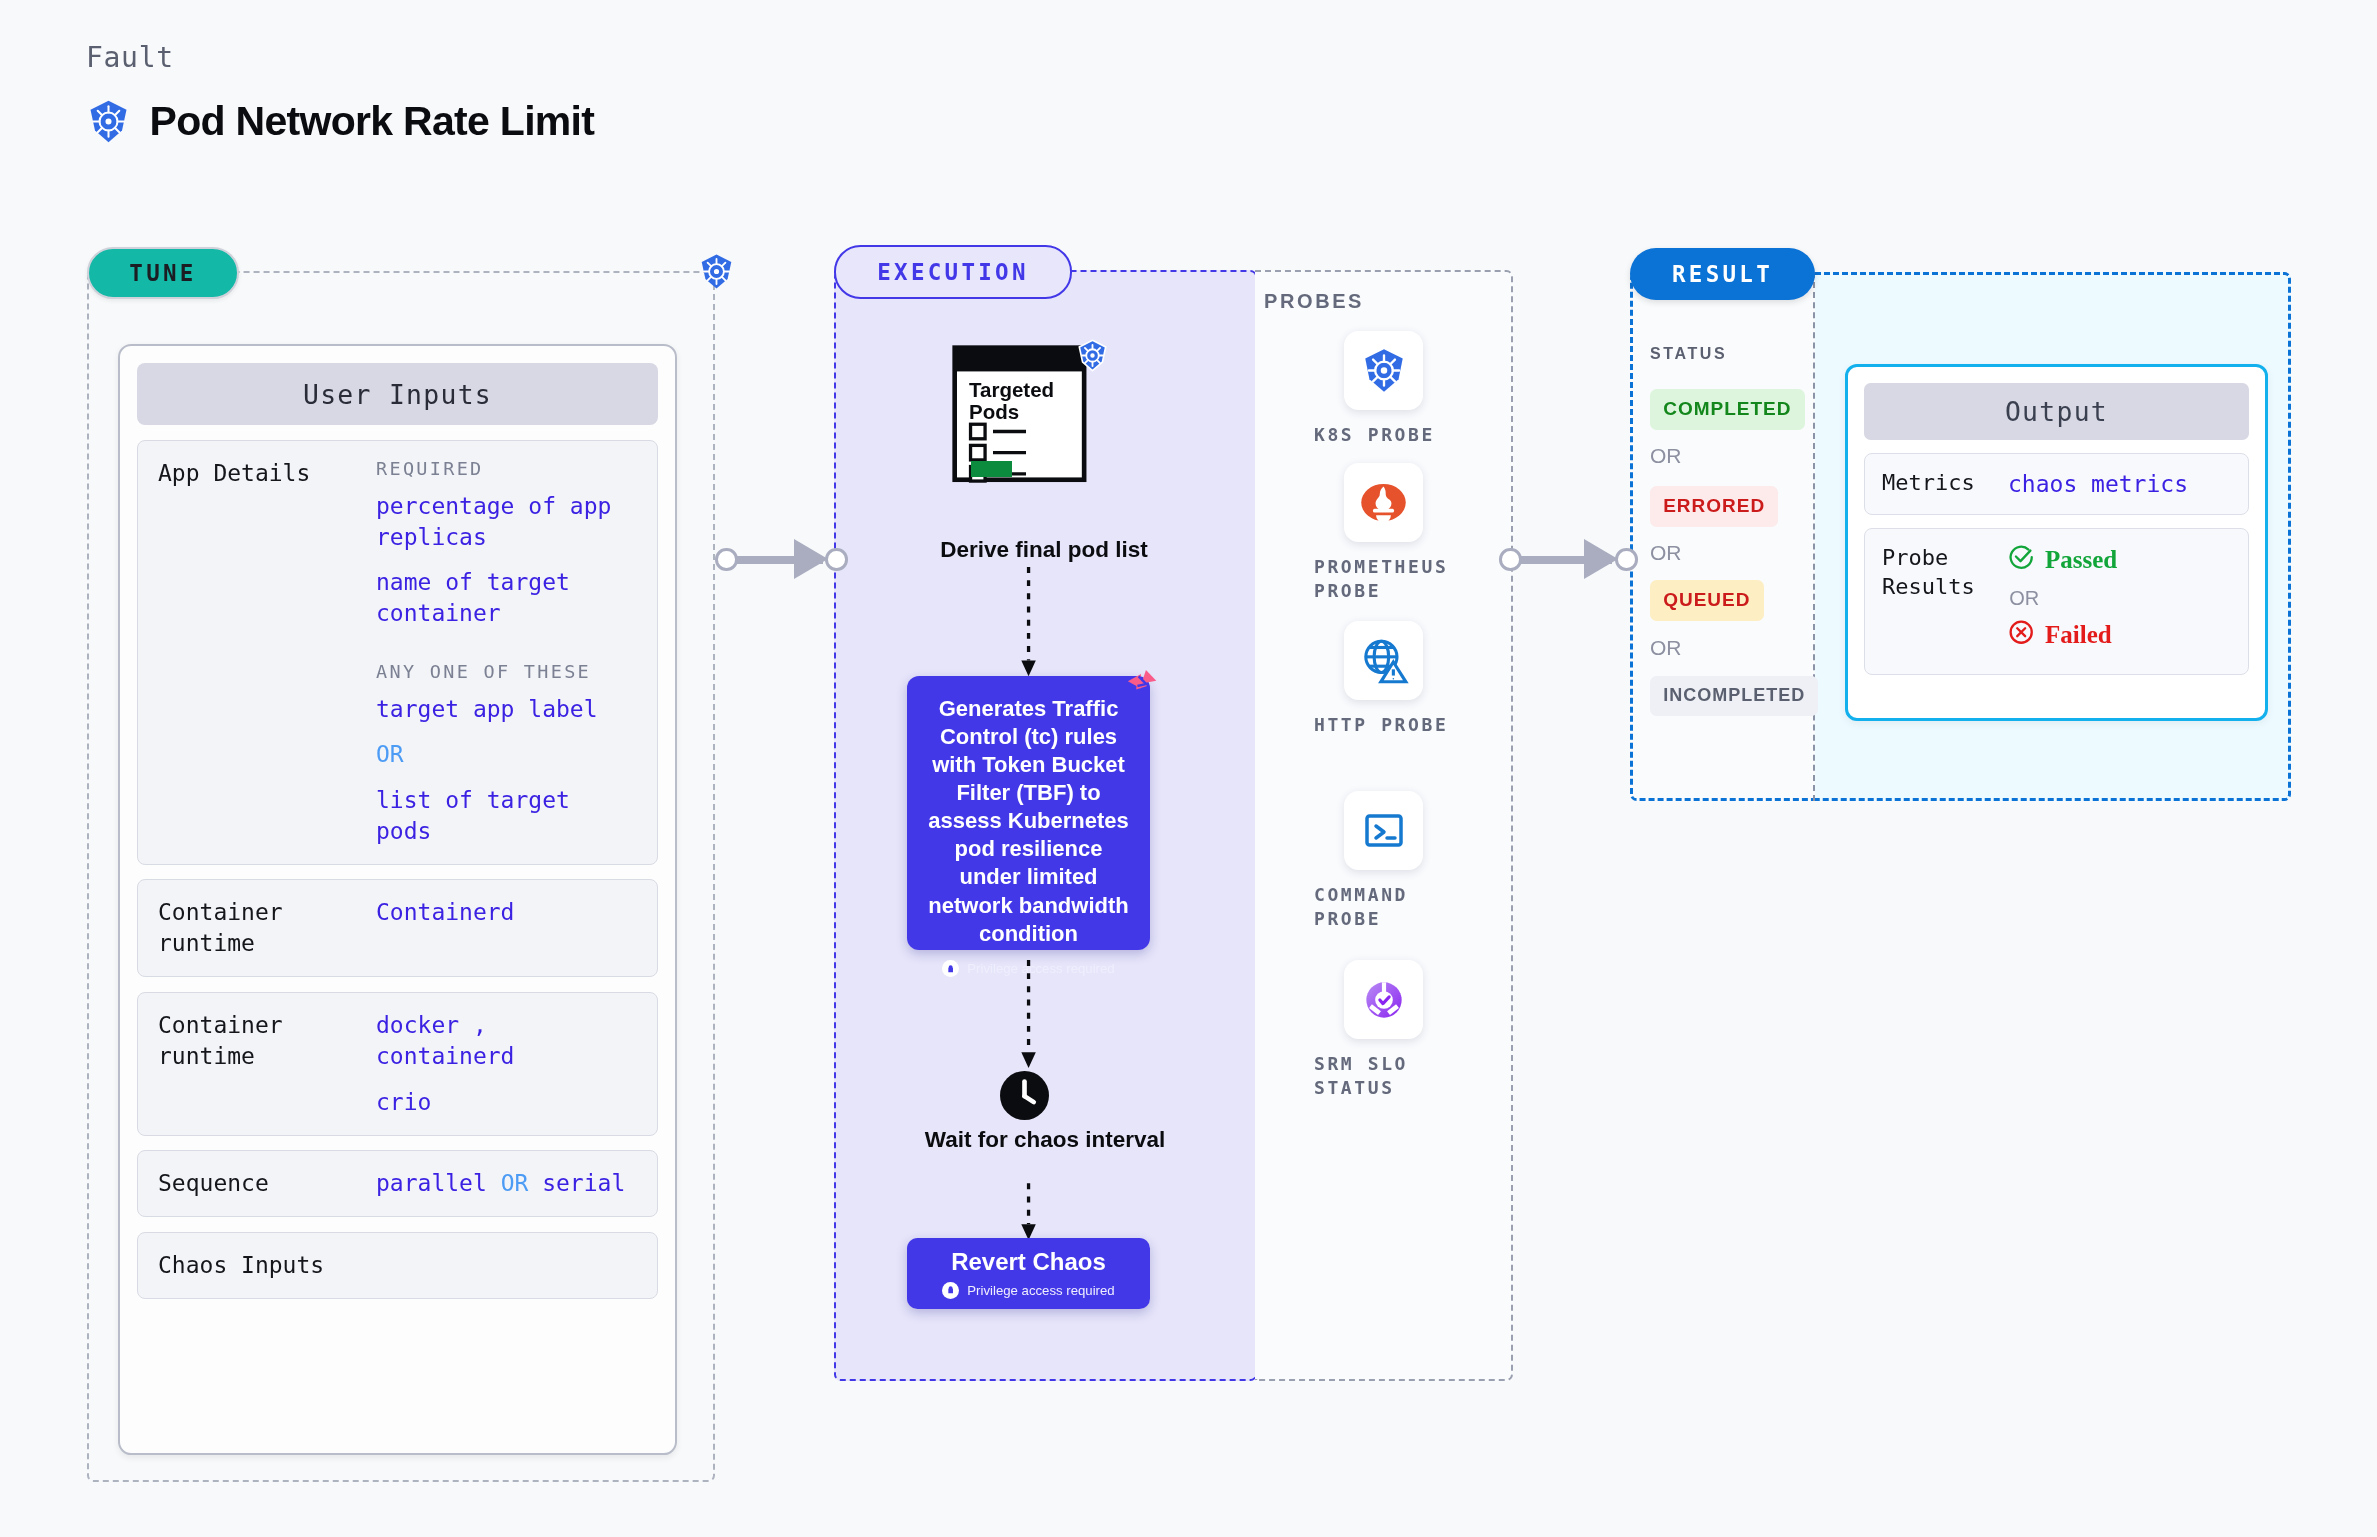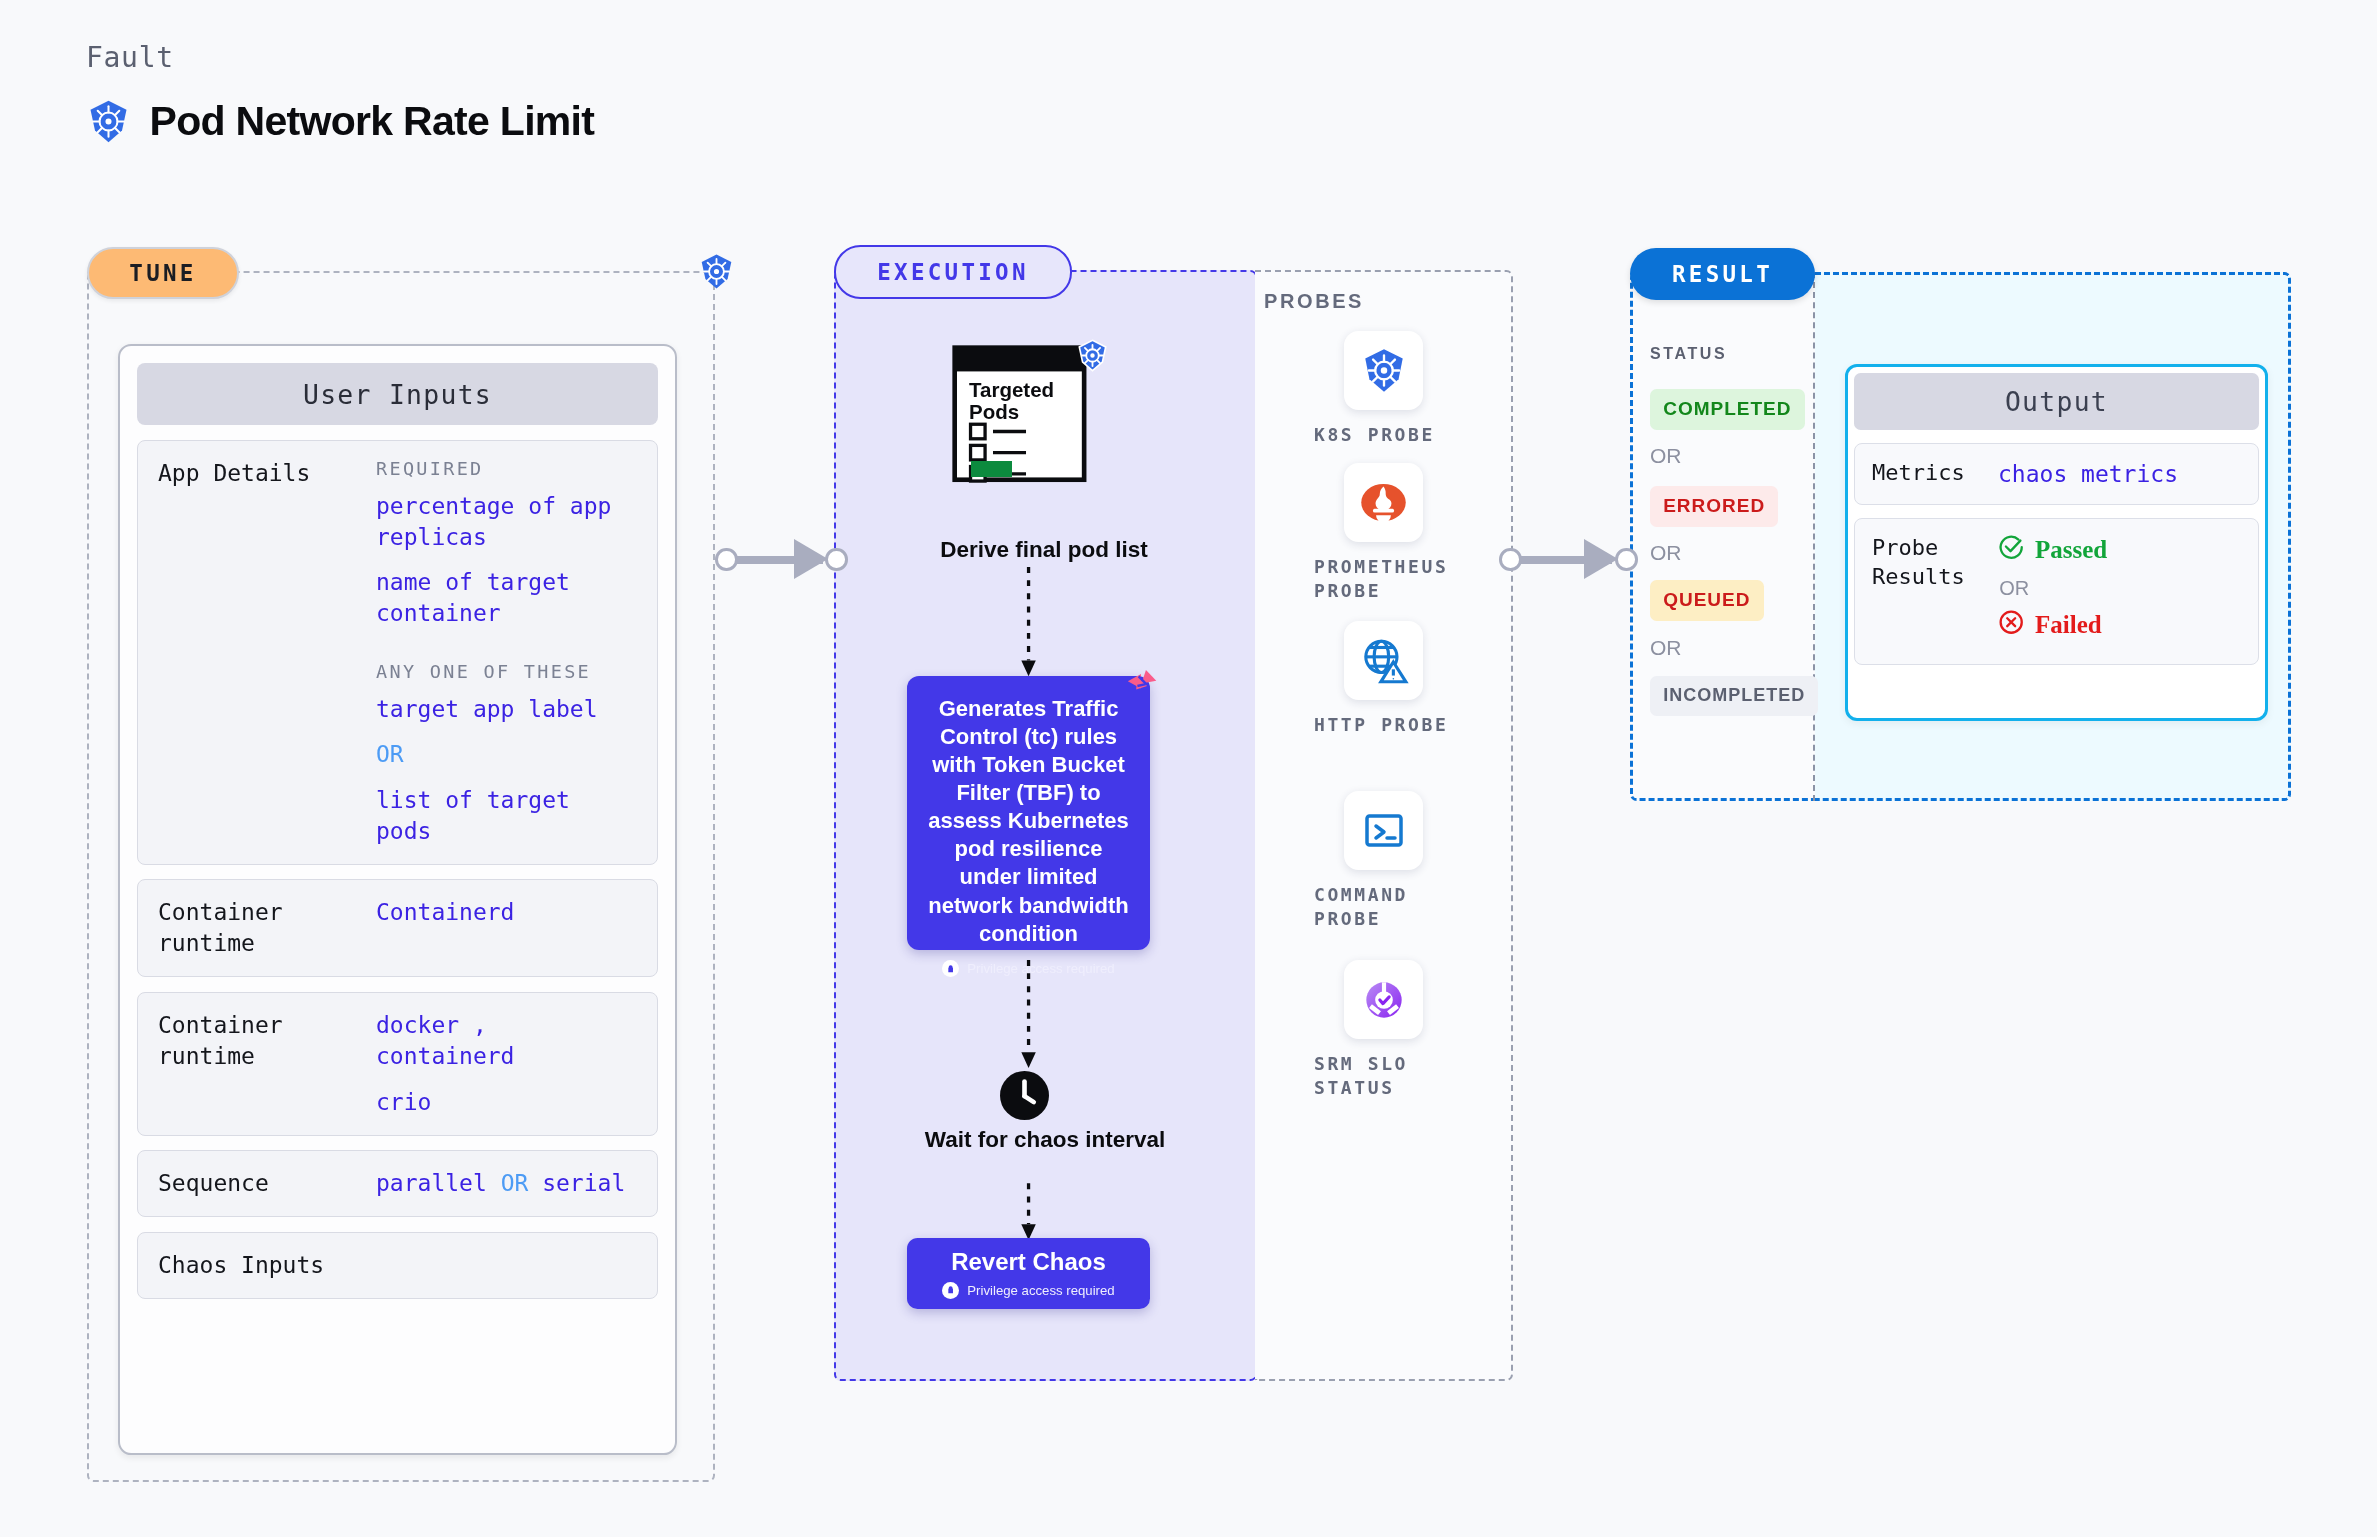--- a/index.html
+++ b/index.html
@@ -22,21 +22,21 @@
   .k8s-svg{ display:block; }
 
   
   .panel-tag{
     position:absolute; display:flex; align-items:center; justify-content:center;
     border-radius:26.4px; font-family:"DejaVu Sans Mono","Liberation Mono",monospace;
     font-weight:bold; letter-spacing:3.3px; z-index:6;
   }
   #tune-tag{
     left:87px; top:247px; width:152px; height:52px;
-    background:#fdba74; border:2px solid #cfd2da; color:#1b1d23; font-size:22.5px;
+    background:#14b8a6; border:2px solid #cfd2da; color:#1b1d23; font-size:22.5px;
     box-shadow:0 2px 4px rgba(0,0,0,.07);
     text-align:center;
   }
   #execution-tag{
     left:834px; top:245px; width:238px; height:54px;
     background:#e7e6fb; border:2.6px solid #4338e8; color:#4338e8; font-size:22.5px;
   }
   #result-tag{
     left:1630px; top:248px; width:185px; height:52px;
     background:#0b72d6; border:none; color:#fff; font-size:22.5px;
@@ -154,21 +154,21 @@
   }
   .or-txt{ position:absolute; left:1650px; font-size:21px; color:#8c90a0; }
 
   #output-zone{
     position:absolute; left:1815px; top:272px; width:476px; height:529px;
     background:#edfaff; border:3.3px dashed #0b72d6; border-left:none;
     border-radius:0 6.6px 6.6px 0;
   }
   #output-card{
     position:absolute; left:1845px; top:364px; width:423px; height:357px;
-    background:#fff; border:3.3px solid #12b0ec; border-radius:12px; padding:6px;
+    background:#fff; border:3.3px solid #12b0ec; border-radius:12px; padding:16px;
     box-shadow:0 2.6px 8px rgba(0,0,0,.06);
   }
   #output-header{
     height:57px; background:#d7d8e3; border-radius:6.6px;
     display:flex; align-items:center; justify-content:center;
     font-size:26.4px; color:#3b4050; letter-spacing:1.3px;
   }
   .out-row{
     margin-top:13.2px; background:#f8f9fc; border:1.3px solid #dcdfe8;
     border-radius:8px; padding:14.5px 17px; display:flex; align-items:flex-start;

